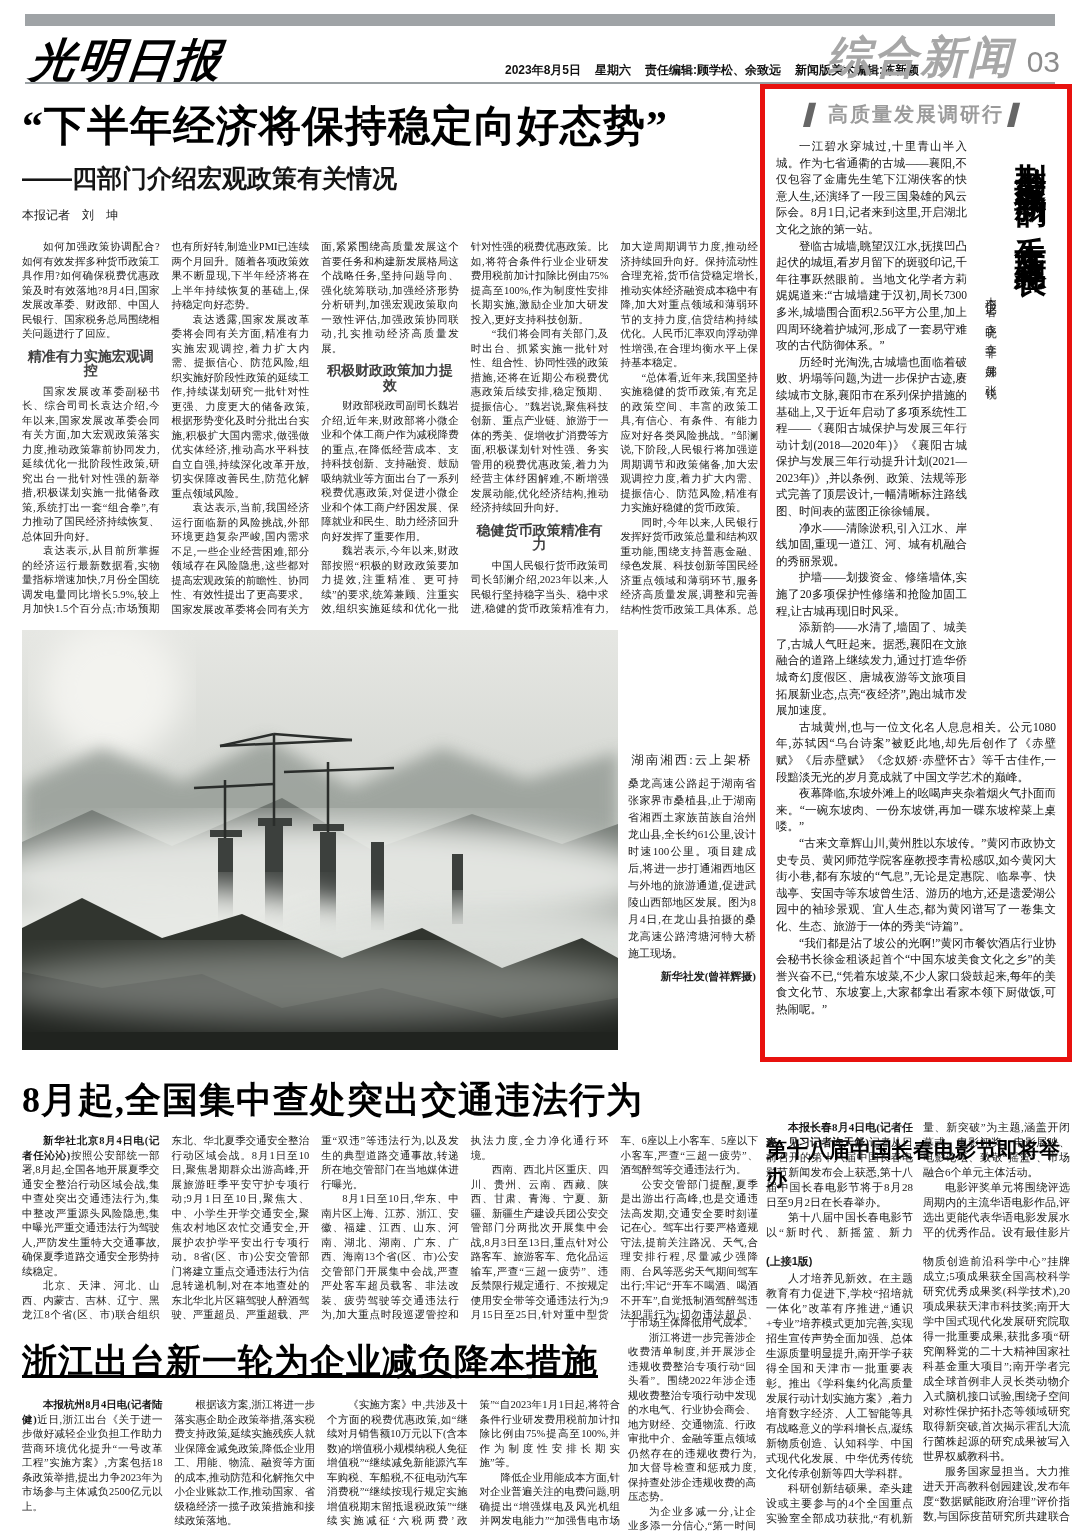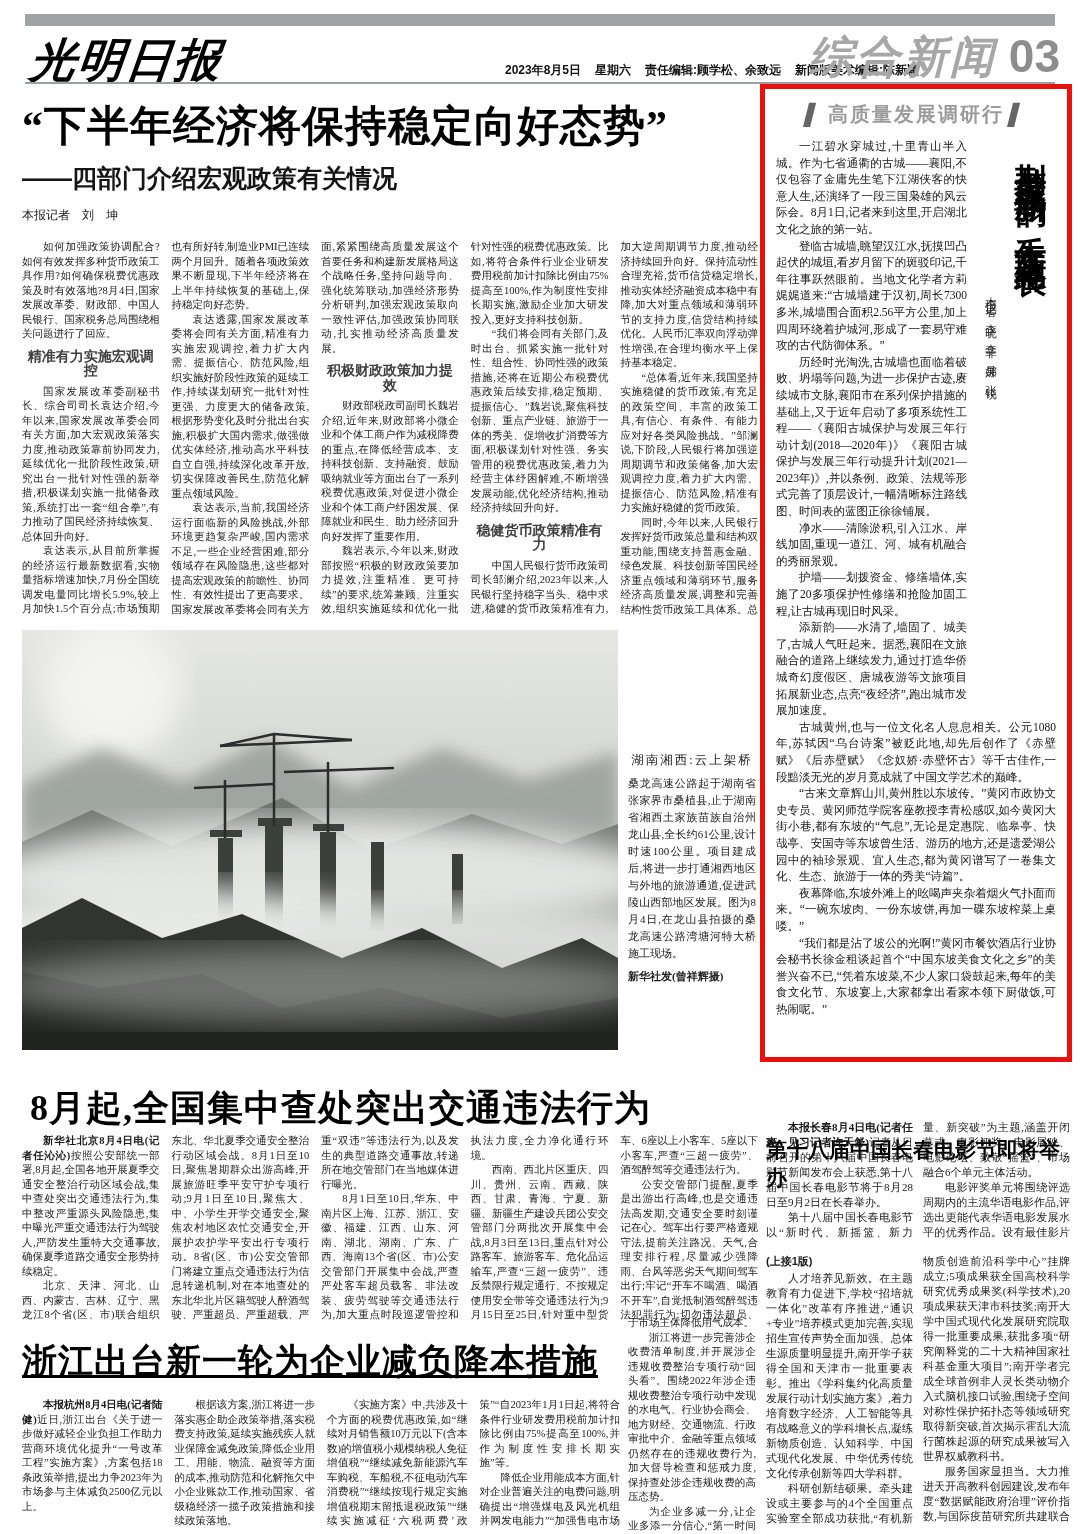--- a/index.html
+++ b/index.html
@@ -7,21 +7,21 @@
         font-family:"Liberation Serif","DejaVu Serif",serif;color:#1a1a1a;}
   .topbar{position:absolute;left:25px;top:14px;width:1030px;height:12px;background:#9fa3a6;}
   .logo{position:absolute;left:30px;top:30px;font-size:46px;font-weight:bold;font-style:italic;
         transform:skewX(-6deg);letter-spacing:2px;color:#000;}
   .dateline{position:absolute;left:505px;top:62px;font-size:12px;font-weight:bold;
         font-family:"Liberation Sans",sans-serif;color:#111;white-space:nowrap;}
   .dateline span{margin-right:14px;}
   .section-block{position:absolute;right:20px;top:28px;white-space:nowrap;}
   .section-name{font-size:44px;font-weight:900;color:#a7a7a7;letter-spacing:3px;
         font-family:"Liberation Sans",sans-serif;font-style:italic;}
-  .page-num{font-size:46px;color:#8d8d8d;margin-left:12px;font-family:"Liberation Sans",sans-serif;font-weight:bold;}
+  .page-num{font-size:30px;color:#8d8d8d;margin-left:12px;font-family:"Liberation Sans",sans-serif;}
   .header-rule{position:absolute;left:25px;top:82px;width:1030px;height:2px;background:#9aa0a3;}
 
   
   .main-head{position:absolute;left:22px;top:100px;width:736px;}
   .main-head h1{margin:0;font-size:42px;line-height:52px;font-weight:900;letter-spacing:1px;color:#000;}
   .main-head h2{margin:10px 0 0 0;font-size:25px;font-weight:bold;color:#151515;
         font-family:"Liberation Sans",sans-serif;}
   .main-byline{margin-top:12px;font-size:12px;color:#222;}
   .cols5{position:absolute;column-gap:12px;column-fill:auto;overflow:hidden;text-align:justify;}
   .main-cols{left:22px;top:240px;width:736px;height:388px;column-count:5;
@@ -29,35 +29,35 @@
   .para{margin:0;text-indent:2em;}
   .para b{font-family:Liberation Serif, serif;}
   .col-subhead{margin:7px 0;font-size:14px;font-weight:bold;text-align:center;text-indent:0;
         font-family:"Liberation Sans",sans-serif;break-inside:avoid;color:#404040;}
 
   
   .photo{position:absolute;left:22px;top:630px;width:596px;height:420px;overflow:hidden;background:#c9ccc8;}
   .caption{position:absolute;left:628px;top:752px;width:128px;font-size:11px;line-height:17px;
         color:#222;text-align:justify;}
   .caption-title{font-weight:normal;font-size:12.5px;letter-spacing:2px;margin-bottom:6px;text-align:center;}
-  .caption-credit{font-weight:bold;margin-top:6px;}
+  .caption-credit{font-weight:bold;margin-top:6px;text-align:right;}
 
   
   .redbox{position:absolute;left:760px;top:84px;width:312px;height:978px;border:5px solid #e8110e;
         box-sizing:border-box;background:#fff;padding:8px 11px;}
   .kicker{margin:4px 0 10px 0;text-align:center;font-size:20px;font-weight:900;color:#9b9b9b;
         font-family:"Liberation Sans",sans-serif;letter-spacing:2px;}
   .kicker .mark{color:#666;font-size:20px;margin:0 6px;display:inline-block;transform:skewX(-14deg);}
   .rs-content{font-size:11.5px;line-height:16.6px;text-align:justify;overflow:hidden;height:912px;color:#151515;}
   .vh-wrap{float:right;writing-mode:vertical-rl;height:556px;margin-left:9px;margin-bottom:6px;}
   .vh-title{font-size:32px;font-weight:900;letter-spacing:5px;line-height:50px;color:#000;}
   .vh-byline{font-size:11.5px;letter-spacing:3px;line-height:30px;padding-top:150px;color:#222;}
 
   
-  .traffic-head{position:absolute;left:22px;top:1076px;width:740px;margin:8px;
+  .traffic-head{position:absolute;left:22px;top:1076px;width:740px;margin:0;
         font-size:36px;font-weight:900;letter-spacing:1px;color:#000;}
   .traffic-cols{left:22px;top:1134px;width:736px;height:194px;column-count:5;
         font-size:10.5px;line-height:14.5px;}
 
   
   .zj-head{position:absolute;left:22px;top:1338px;width:600px;margin:0;
         font-size:35px;font-weight:900;letter-spacing:1px;color:#000;text-decoration:underline;}
   .zj-cols{left:22px;top:1398px;width:598px;height:136px;column-count:4;
         font-size:10.5px;line-height:14.5px;}
   .zj-right{position:absolute;left:628px;top:1316px;width:128px;height:218px;overflow:hidden;
@@ -178,22 +178,22 @@
         <div class="vh-byline">本报记者　李晓　李菲　吴娜　张锐</div>
       </div>
       <div>
           <p class="para">一江碧水穿城过,十里青山半入城。作为七省通衢的古城——襄阳,不仅包容了金庸先生笔下江湖侠客的快意人生,还演绎了一段三国枭雄的风云际会。8月1日,记者来到这里,开启湖北文化之旅的第一站。</p>
           <p class="para">登临古城墙,眺望汉江水,抚摸凹凸起伏的城垣,看岁月留下的斑驳印记,千年往事跃然眼前。当地文化学者方莉娓娓道来:“古城墙建于汉初,周长7300多米,城墙围合面积2.56平方公里,加上四周环绕着护城河,形成了一套易守难攻的古代防御体系。”</p>
           <p class="para">历经时光淘洗,古城墙也面临着破败、坍塌等问题,为进一步保护古迹,赓续城市文脉,襄阳市在系列保护措施的基础上,又于近年启动了多项系统性工程——《襄阳古城保护与发展三年行动计划(2018—2020年)》《襄阳古城保护与发展三年行动提升计划(2021—2023年)》,并以条例、政策、法规等形式完善了顶层设计,一幅清晰标注路线图、时间表的蓝图正徐徐铺展。</p>
           <p class="para">净水——清除淤积,引入江水、岸线加固,重现一道江、河、城有机融合的秀丽景观。</p>
           <p class="para">护墙——划拨资金、修缮墙体,实施了20多项保护性修缮和抢险加固工程,让古城再现旧时风采。</p>
           <p class="para">添新韵——水清了,墙固了、城美了,古城人气旺起来。据悉,襄阳在文旅融合的道路上继续发力,通过打造华侨城奇幻度假区、唐城夜游等文旅项目拓展新业态,点亮“夜经济”,跑出城市发展加速度。</p>
           <p class="para">古城黄州,也与一位文化名人息息相关。公元1080年,苏轼因“乌台诗案”被贬此地,却先后创作了《赤壁赋》《后赤壁赋》《念奴娇·赤壁怀古》等千古佳作,一段黯淡无光的岁月竟成就了中国文学艺术的巅峰。</p>
+          <p class="para">夜幕降临,东坡外滩上的吆喝声夹杂着烟火气扑面而来。“一碗东坡肉、一份东坡饼,再加一碟东坡榨菜上桌喽。”</p>
           <p class="para">“古来文章辉山川,黄州胜以东坡传。”黄冈市政协文史专员、黄冈师范学院客座教授李青松感叹,如今黄冈大街小巷,都有东坡的“气息”,无论是定惠院、临皋亭、快哉亭、安国寺等东坡曾生活、游历的地方,还是遗爱湖公园中的袖珍景观、宜人生态,都为黄冈谱写了一卷集文化、生态、旅游于一体的秀美“诗篇”。</p>
-          <p class="para">夜幕降临,东坡外滩上的吆喝声夹杂着烟火气扑面而来。“一碗东坡肉、一份东坡饼,再加一碟东坡榨菜上桌喽。”</p>
           <p class="para">“我们都是沾了坡公的光啊!”黄冈市餐饮酒店行业协会秘书长徐金租谈起首个“中国东坡美食文化之乡”的美誉兴奋不已,“凭着东坡菜,不少人家口袋鼓起来,每年的美食文化节、东坡宴上,大家都拿出看家本领下厨做饭,可热闹呢。”</p>
         </div>
     </div>
   </div>
 
   <h1 class="traffic-head">8月起,全国集中查处突出交通违法行为</h1>
   <div class="cols5 traffic-cols">
       <p class="para"><b>新华社北京8月4日电(记者任沁沁)</b>按照公安部统一部署,8月起,全国各地开展夏季交通安全整治行动区域会战,集中查处突出交通违法行为,集中整改严重源头风险隐患,集中曝光严重交通违法行为驾驶人,严防发生重特大交通事故,确保夏季道路交通安全形势持续稳定。</p>
       <p class="para">北京、天津、河北、山西、内蒙古、吉林、辽宁、黑龙江8个省(区、市)联合组织东北、华北夏季交通安全整治行动区域会战。8月1日至10日,聚焦暑期群众出游高峰,开展旅游旺季平安守护专项行动;9月1日至10日,聚焦大、中、小学生开学交通安全,聚焦农村地区农忙交通安全,开展护农护学平安出行专项行动。8省(区、市)公安交管部门将建立重点交通违法行为信息转递机制,对在本地查处的东北华北片区籍驾驶人醉酒驾驶、严重超员、严重超载、严重“双违”等违法行为,以及发生的典型道路交通事故,转递所在地交管部门在当地媒体进行曝光。</p>
       <p class="para">8月1日至10日,华东、中南片区上海、江苏、浙江、安徽、福建、江西、山东、河南、湖北、湖南、广东、广西、海南13个省(区、市)公安交管部门开展集中会战,严查严处客车超员载客、非法改装、疲劳驾驶等交通违法行为,加大重点时段巡逻管控和执法力度,全力净化通行环境。</p>

